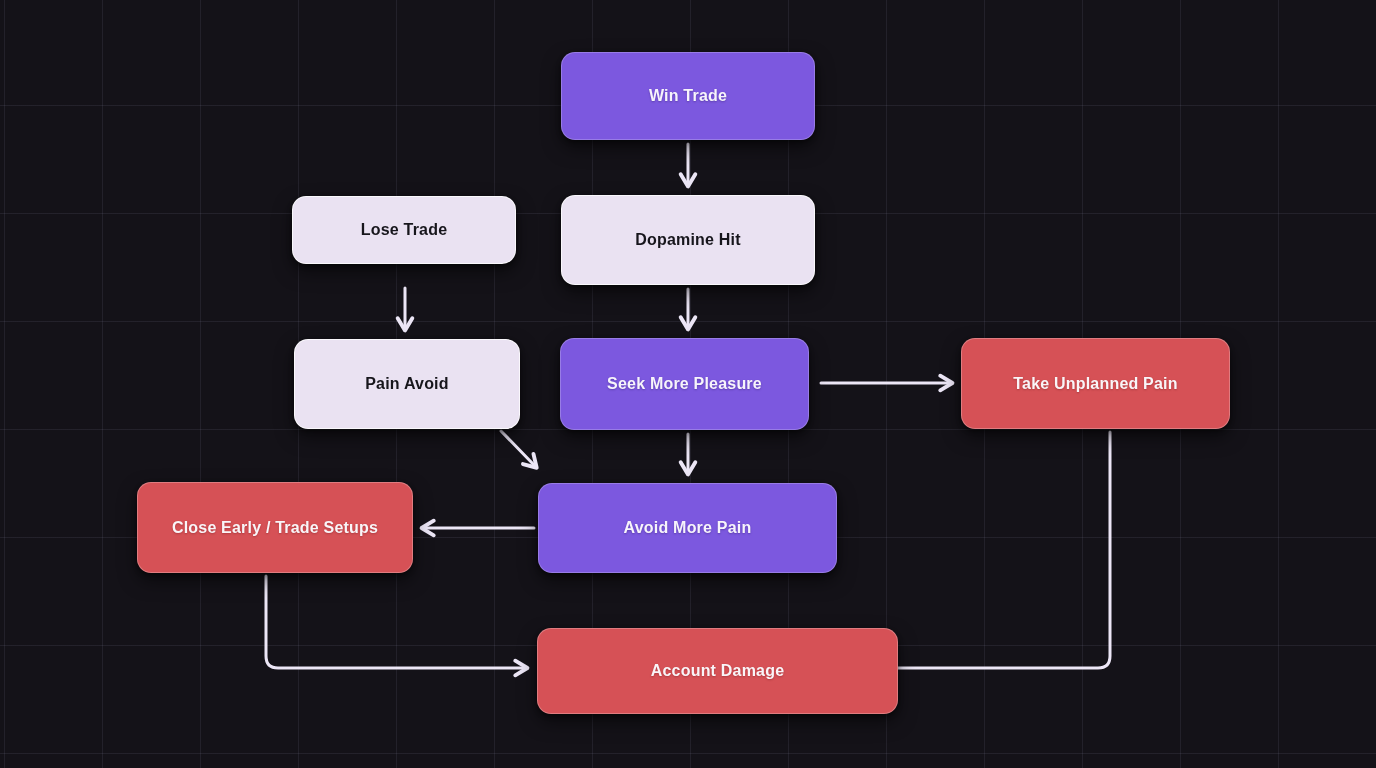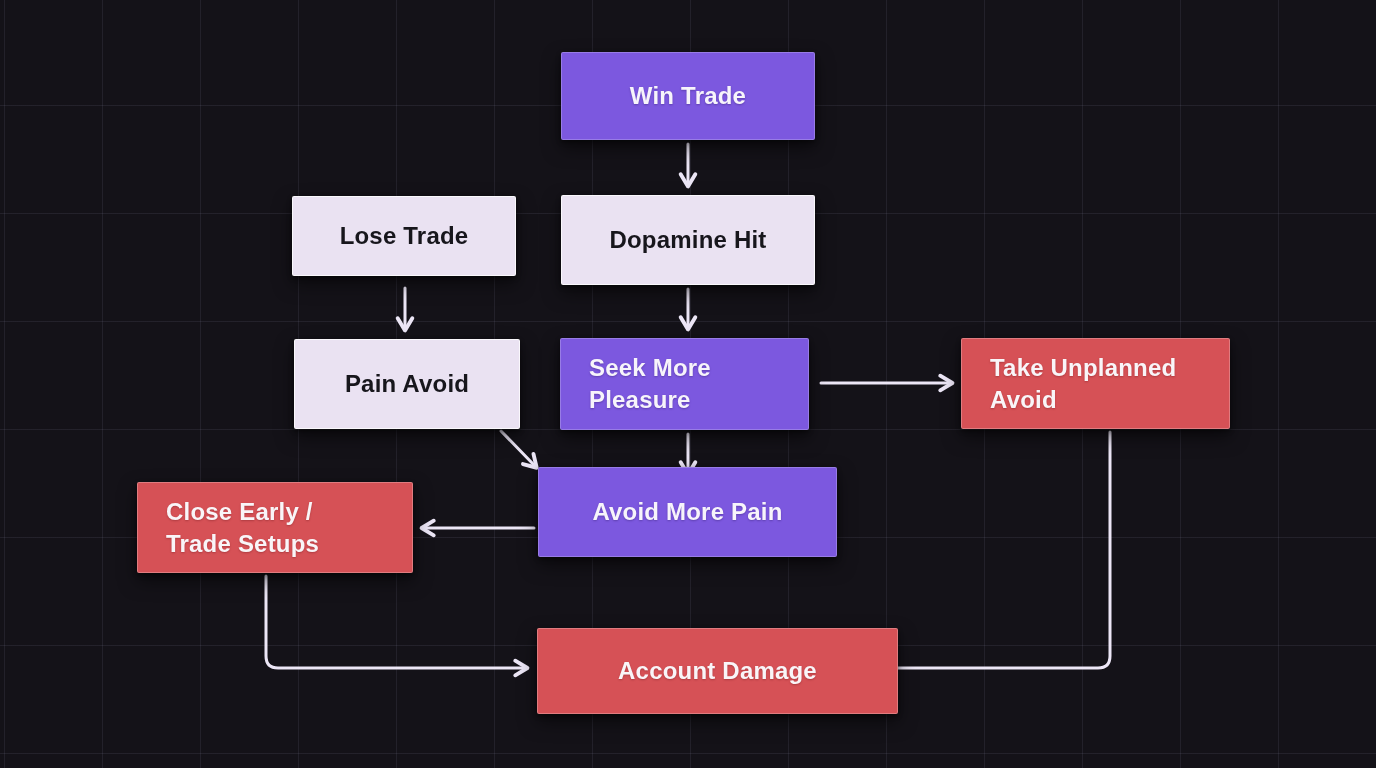--- a/index.html
+++ b/index.html
@@ -26,22 +26,22 @@
     width: 1376px;
     height: 768px;
     pointer-events: none;
   }
   .node {
     position: absolute;
     box-sizing: border-box;
     display: flex;
     align-items: center;
     justify-content: center;
-    border-radius: 2px;
-    font-size: 24px;
+    border-radius: 14px;
+    font-size: 16px;
     font-weight: 700;
     line-height: 1.32;
     letter-spacing: 0.2px;
     padding: 8px 28px;
     box-shadow: 0 8px 18px rgba(0,0,0,0.5), 0 2px 5px rgba(0,0,0,0.45);
   }
   .node.purple {
     background: #7c58df;
     color: #f7f4fb;
     border: 1.5px solid rgba(255,255,255,0.22);
@@ -53,26 +53,26 @@
     border: 1.5px solid rgba(255,255,255,0.75);
   }
   .node.red {
     background: #d65156;
     color: #f9f5f8;
     border: 1.5px solid rgba(255,255,255,0.25);
     text-shadow: 0 1px 2px rgba(100,20,25,0.35);
   }
   
   #n-win-trade            { left: 561px; top:  52px; width: 254px; height:  88px; }
-  #n-lose-trade           { left: 292px; top: 196px; width: 224px; height:  80px; }
+  #n-lose-trade           { left: 292px; top: 196px; width: 224px; height:  68px; }
   #n-dopamine-hit         { left: 561px; top: 195px; width: 254px; height:  90px; }
   #n-pain-signal          { left: 294px; top: 339px; width: 226px; height:  90px; }
   #n-seek-more-pleasure   { left: 560px; top: 338px; width: 249px; height:  92px; }
   #n-take-unplanned-trade { left: 961px; top: 338px; width: 269px; height:  91px; }
-  #n-avoid-more-pain      { left: 538px; top: 467px; width: 299px; height:  90px; }
+  #n-avoid-more-pain      { left: 538px; top: 483px; width: 299px; height:  90px; }
   #n-close-early          { left: 137px; top: 482px; width: 276px; height:  91px; }
   #n-account-damage       { left: 537px; top: 628px; width: 361px; height:  86px; }
 </style>
 </head>
 <body>
 
 <div class="canvas">
 
   <svg class="edges" viewBox="0 0 1376 768" xmlns="http://www.w3.org/2000/svg">
     <defs>
@@ -107,21 +107,21 @@
 
   <div class="node light" id="n-pain-signal">
     <span>Pain Avoid</span>
   </div>
 
   <div class="node purple" id="n-seek-more-pleasure">
     <span>Seek More Pleasure</span>
   </div>
 
   <div class="node red" id="n-take-unplanned-trade">
-    <span>Take Unplanned Avoid</span>
+    <span>Take Unplanned Pain</span>
   </div>
 
   <div class="node purple" id="n-avoid-more-pain">
     <span>Avoid More Pain</span>
   </div>
 
   <div class="node red" id="n-close-early">
     <span>Close Early / Trade Setups</span>
   </div>
 

